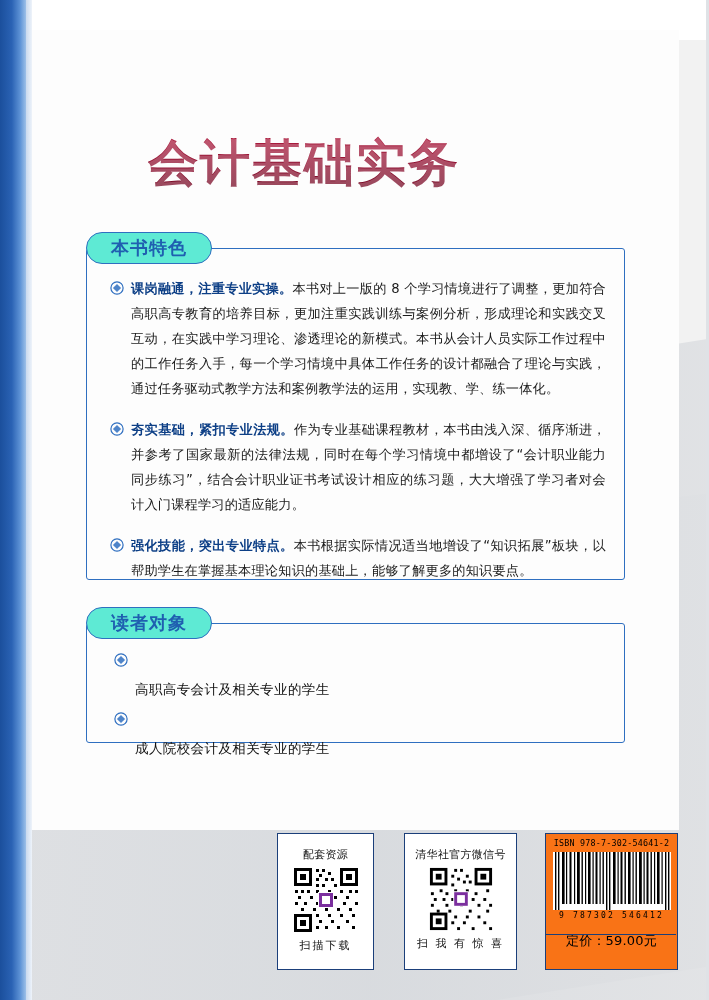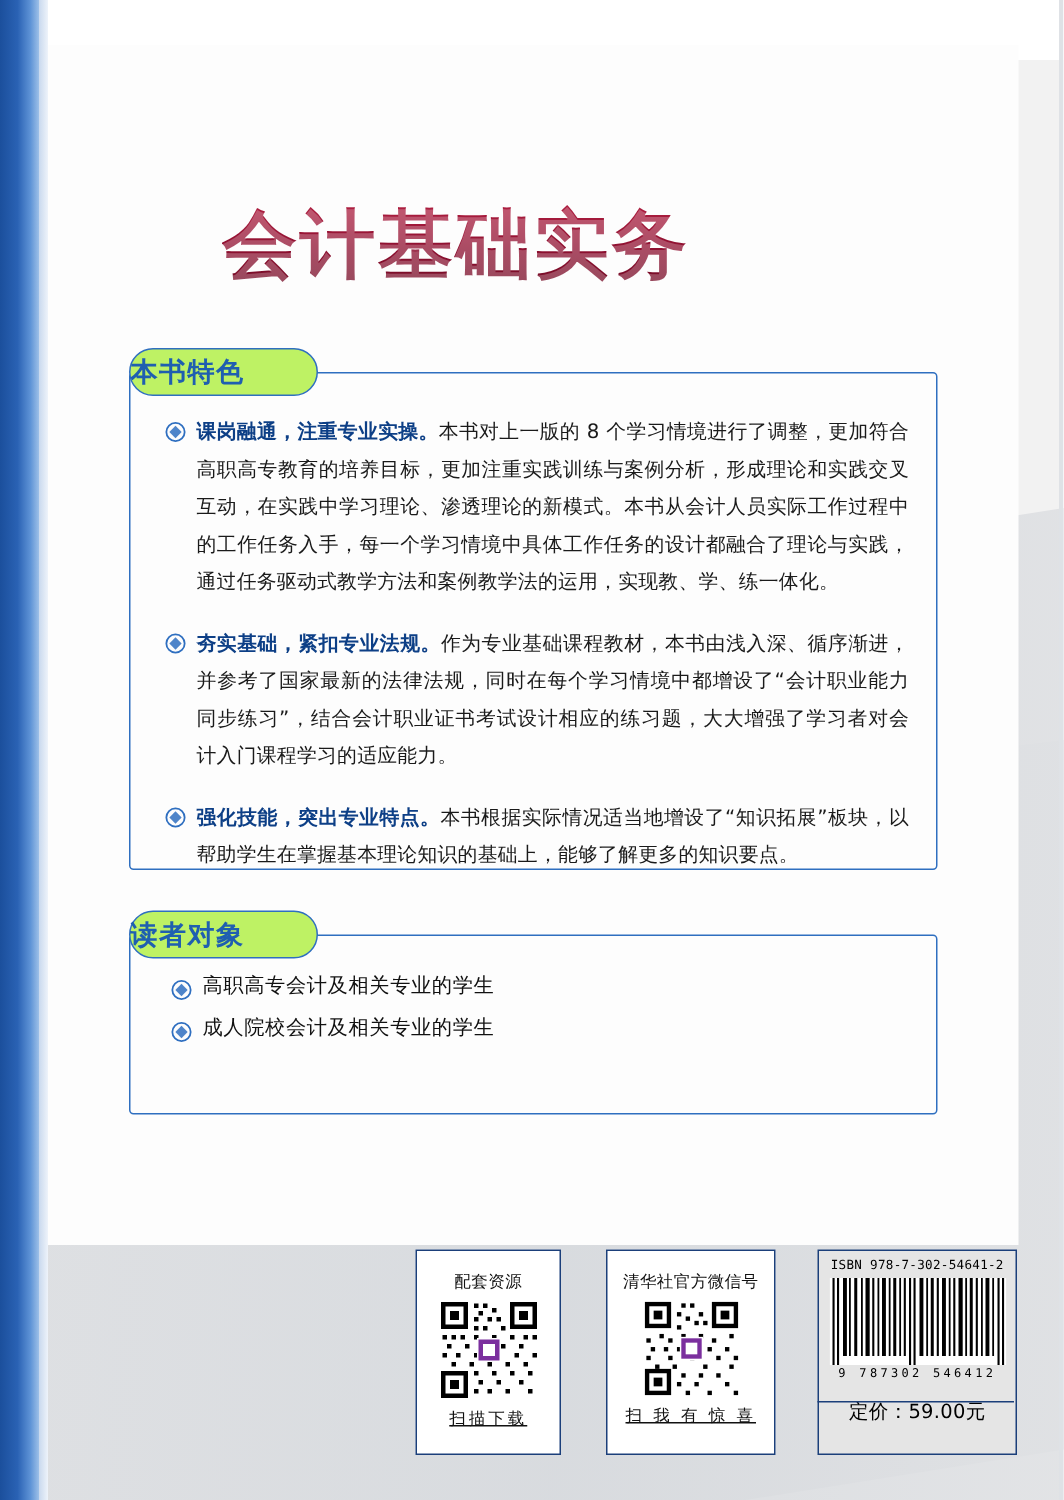--- a/index.html
+++ b/index.html
@@ -130,27 +130,27 @@
     border: 1.6px solid #2f6fc0;
     border-radius: 3px;
     background: transparent;
   }
   .panel-tag {
     position: absolute;
     left: 86px;
     top: 232px;
     width: 126px;
     height: 32px;
-    background: #bef264;
+    background: #5eead4;
     border: 1.8px solid #2f6fc0;
     border-radius: 16px 16px 16px 16px;
     box-sizing: border-box;
     display: flex;
     align-items: center;
-    justify-content: flex-start;
+    justify-content: center;
   }
   .panel-tag span {
     font-family: "DejaVu Sans", "Liberation Sans", sans-serif;
     font-size: 18px;
     font-weight: bold;
     color: #1f5fb0;
     letter-spacing: 1px;
   }
   .panel-tag.reader {
     top: 607px;
@@ -203,25 +203,26 @@
     left: 114px;
     top: 648px;
     width: 470px;
   }
   .reader-item {
     display: flex;
     align-items: flex-start;
     margin-bottom: 7px;
   }
   .reader-item .txt {
-    font-family: Liberation Mono, monospace;
+    font-family: Liberation Sans, sans-serif;
     font-size: 13.5px;
     line-height: 21px;
     color: #111;
     letter-spacing: .4px;
+    margin-top: 31px;
   }
 
   
   .note {
     position: absolute;
     left: 92px;
     top: 762px;
     width: 534px;
     font-family: "DejaVu Sans", "Liberation Sans", sans-serif;
     font-size: 13px;
@@ -242,39 +243,39 @@
   .qr-2 { left: 404px; top: 833px; width: 113px; height: 137px; }
 
   .qr-caption {
     font-family: "DejaVu Sans", "Liberation Sans", sans-serif;
     font-size: 11px;
     color: #111;
     line-height: 16px;
     padding-top: 13px;
     letter-spacing: .3px;
   }
-  .qr-caption.bottom { padding-top: 2px; letter-spacing: 2px; text-decoration: underline; }
+  .qr-caption.bottom { padding-top: 2px; letter-spacing: 2px; }
   .qr-img {
     width: 68px;
     height: 68px;
     margin: 3px auto 2px auto;
     position: relative;
   }
   .qr-2 .qr-img { width: 66px; height: 66px; }
 
   
   .isbn-block {
     position: absolute;
     left: 545px;
     top: 833px;
     width: 133px;
     height: 137px;
     box-sizing: border-box;
     border: 1px solid #1b3f7a;
-    background: #e5e5e5;
+    background: #f97316;
     text-align: center;
   }
   .isbn-text {
     font-family: "DejaVu Sans Mono", monospace;
     font-size: 8.4px;
     color: #000;
     padding-top: 4px;
     letter-spacing: .2px;
   }
   .barcode {

